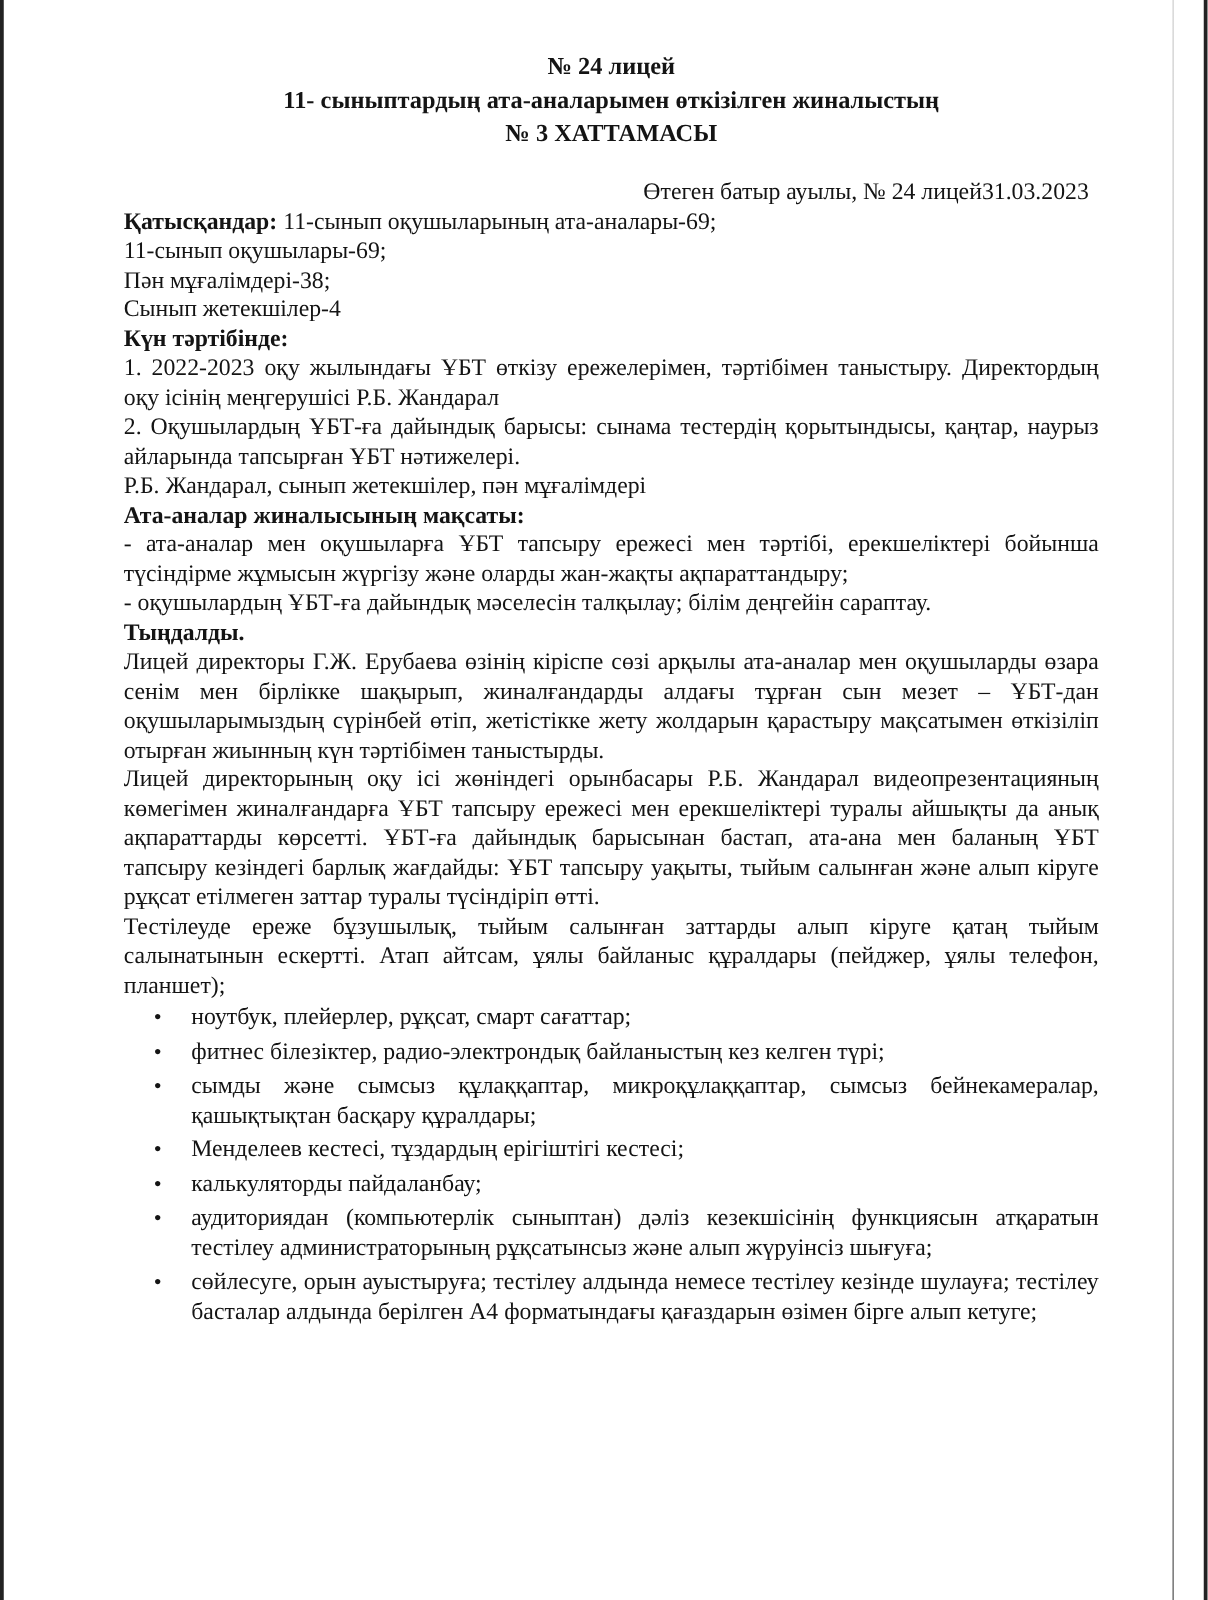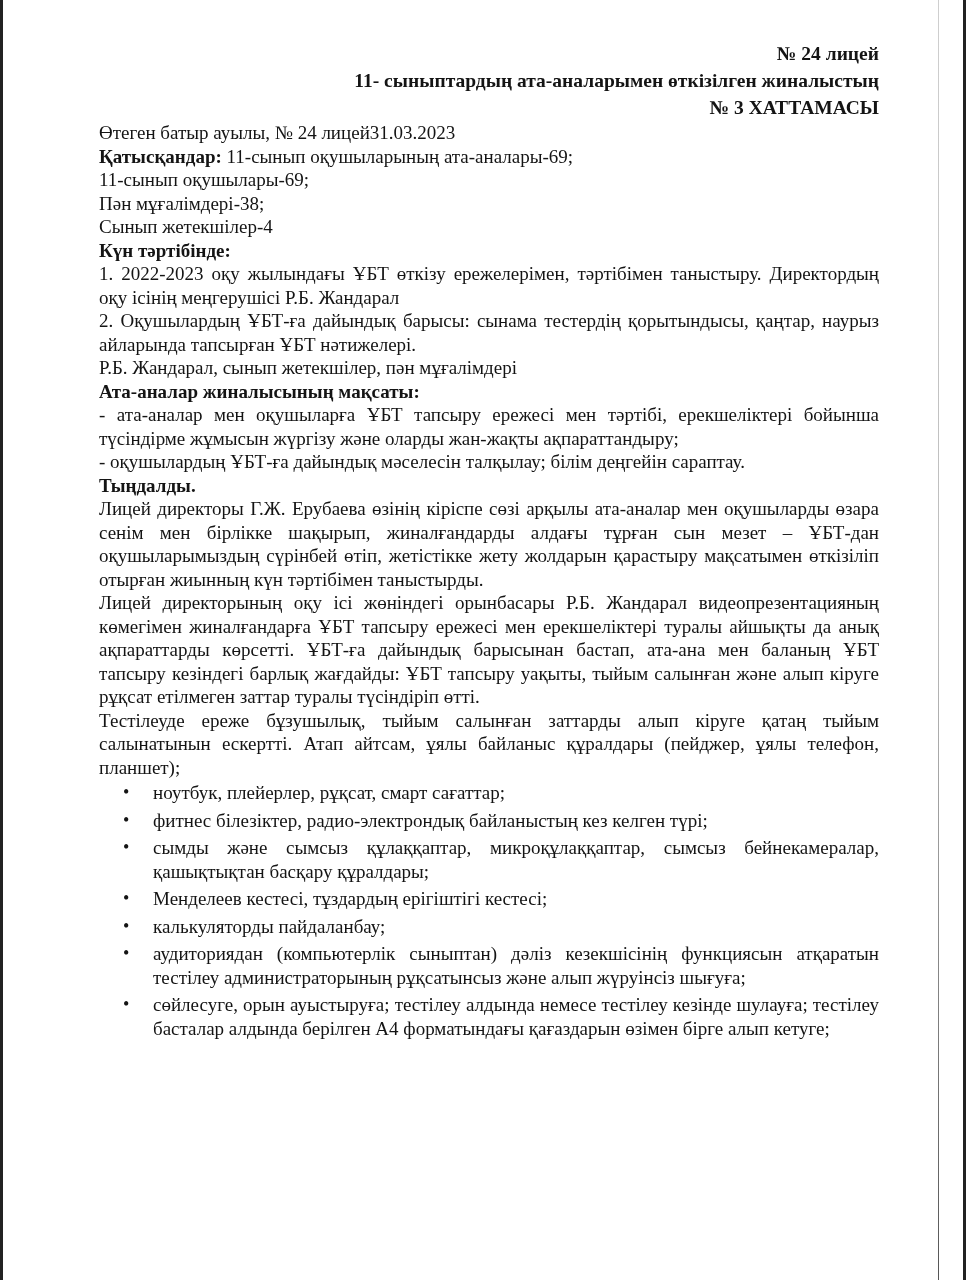--- a/index.html
+++ b/index.html
@@ -6,22 +6,22 @@
   body {
     width: 966px; height: 1280px; overflow: hidden;
     background: #ffffff; position: relative;
     font-family: "Liberation Serif", "DejaVu Serif", serif;
     color: #141414;
   }
   .edge-left { position: absolute; left: 0; top: 0; width: 3px; height: 1280px; background: #222; }
   .edge-right { position: absolute; right: 0; top: 0; width: 3px; height: 1280px; background: #222; }
   .edge-right-thin { position: absolute; left: 938px; top: 0; width: 1px; height: 1280px; background: linear-gradient(#cfcfcf, #bbb 50%, #555); }
   .page { position: absolute; left: 99px; top: 40px; width: 780px; font-size: 19px; line-height: 23.5px; }
-  .title { text-align: right; font-weight: bold; font-size: 19.5px; line-height: 27px; }
-  .place-row { display: flex; justify-content: flex-start; }
+  .title { text-align: center; font-weight: bold; font-size: 19.5px; line-height: 27px; }
+  .place-row { display: flex; justify-content: flex-end; margin-top: 21px; }
   .date { margin-right: 8px; }
   .block { }
   .b { font-weight: bold; }
   .just { text-align: justify; }
   ul.bullets { list-style: none; margin: 2px 0 0 0; padding: 0; }
   ul.bullets li { position: relative; padding-left: 54px; text-align: justify; margin-bottom: 4px; }
   ul.bullets li .bullet { position: absolute; left: 24px; top: 0; font-size: 18px; }
 </style>
 </head>
 <body>

